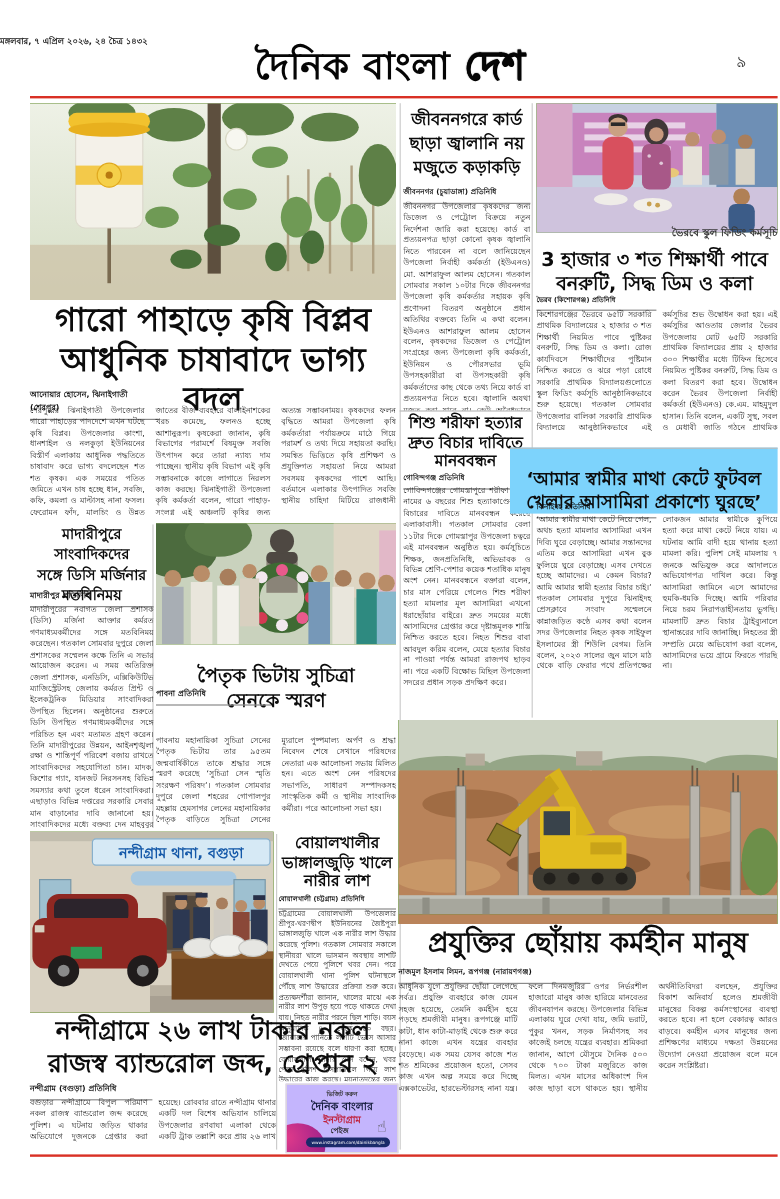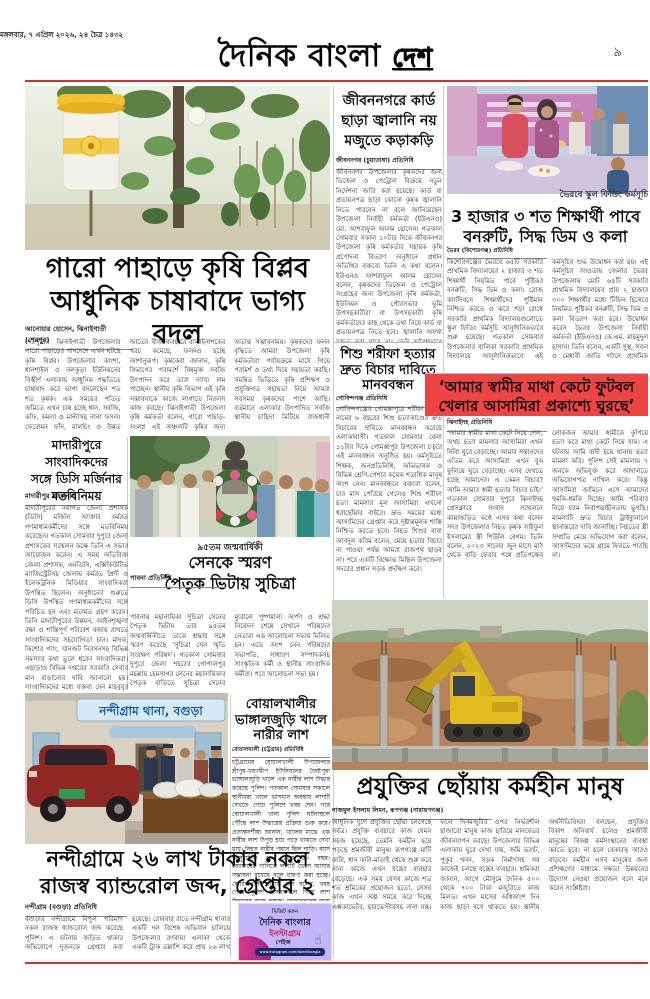--- a/index.html
+++ b/index.html
@@ -14,21 +14,21 @@
   .kicker{font-weight:bold;color:#2a2a2a;text-align:center;}
   .vsep{width:1px;background:#cccccc;}
   .hsep{height:1px;background:#bbbbbb;}
   .photo{overflow:hidden;background:#4d7c0f;}
   .photo svg{display:block;}
 
   
   #dateline{left:0;top:29px;width:650px;font-size:7px;font-weight:bold;text-align:left;color:#222;}
   #masthead{left:0;top:37px;width:650px;text-align:center;font-weight:bold;font-size:31px;
             line-height:36px;color:#050505;letter-spacing:.5px;}
-  #masthead-logo{font-weight:900;font-size:26px;text-shadow:0 0 1px #000, 0.5px 0.5px 0 #000;text-decoration:underline;}
+  #masthead-logo{font-weight:900;font-size:33px;text-shadow:0 0 1px #000, 0.5px 0.5px 0 #000;}
   #page-number{right:28px;top:42px;font-size:13px;color:#333;}
   #top-rule{left:25px;top:80px;width:623px;height:2px;}
   #bottom-rule{left:25px;top:962px;width:623px;height:2px;}
 
   
   #photo-farm{left:25px;top:86px;width:305px;height:164px;}
   #garo-headline{left:25px;top:251px;width:305px;font-size:27px;line-height:33px;}
   #garo-byline{left:25px;top:324px;width:108px;}
   #garo-body{left:25px;top:338px;width:305px;height:95px;column-count:3;column-gap:9px;}
   #madaripur-headline{left:25px;top:437px;width:103px;font-size:12px;line-height:17px;}
@@ -72,22 +72,22 @@
   #sharifa-headline{left:333px;top:346px;width:110px;font-size:13px;line-height:15.5px;}
   #sharifa-byline{left:336px;top:393px;width:106px;font-size:6px;}
   #sharifa-body{left:336px;top:405px;width:106px;height:191px;}
 
   
   #photo-feeding{left:447px;top:86px;width:201px;height:108px;}
   #bhairab-kicker{left:447px;top:188px;width:201px;font-size:8.5px;color:#3a3a3a;text-align:right;}
   #bhairab-headline{left:443px;top:207px;width:205px;font-size:16px;line-height:20px;}
   #bhairab-byline{left:447px;top:247px;width:100px;font-size:5.5px;}
   #bhairab-body{left:447px;top:258px;width:201px;height:112px;column-count:2;column-gap:9px;}
-  #amar-headline{left:425px;top:373px;width:223px;font-size:15px;line-height:19px;background:#ef4444;
-                 border-top:1px solid #bbb;padding-top:4px;}
+  #amar-headline{left:425px;top:373px;width:223px;font-size:15px;line-height:19px;background:#7dd3fc;
+                 border-top:1px solid #bbb;padding-top:16px;}
   #amar-byline{left:447px;top:417px;width:100px;font-size:6px;}
   #amar-body{left:447px;top:429px;width:201px;height:168px;column-count:2;column-gap:9px;}
 
   
   #photo-excavator{left:332px;top:600px;width:316px;height:170px;}
   #projukti-headline{left:332px;top:772px;width:316px;font-size:23px;line-height:29px;}
   #projukti-byline{left:332px;top:805px;width:160px;font-size:6px;}
   #projukti-body{left:332px;top:818px;width:316px;height:140px;column-count:3;column-gap:9px;}
 </style>
 </head>
@@ -207,24 +207,23 @@
           <rect x="127" y="49" width="18" height="52" fill="#7698b8"></rect>
         <circle cx="156" cy="46" r="7" fill="#a87e5c"></circle>
           <rect x="147" y="53" width="18" height="48" fill="#e9e6dc"></rect>
         <circle cx="176" cy="48" r="7" fill="#b98d68"></circle>
           <rect x="167" y="55" width="18" height="46" fill="#2e8a80"></rect>
         <circle cx="192" cy="50" r="7" fill="#b98d68"></circle>
           <rect x="184" y="57" width="16" height="44" fill="#88b8cc"></rect>
       </g>
     </svg>
   </div>
-  <div class="abs kicker" id="suchitra-kicker">৯৫তম জন্মবার্ষিকী</div>
   <div class="abs headline" id="suchitra-headline">
+    <span>পৈতৃক ভিটায় সুচিত্রা</span>
     <span>সেনকে স্মরণ</span>
-    <span>পৈতৃক ভিটায় সুচিত্রা</span>
   </div>
   <div class="abs byline" id="suchitra-byline">পাবনা প্রতিনিধি</div>
   <div class="abs body-text" id="suchitra-body">পাবনায় মহানায়িকা সুচিত্রা সেনের পৈতৃক ভিটায় তার ৯৫তম জন্মবার্ষিকীতে তাকে শ্রদ্ধার সঙ্গে স্মরণ করেছে ‘সুচিত্রা সেন স্মৃতি সংরক্ষণ পরিষদ’। গতকাল সোমবার দুপুরে জেলা শহরের গোপালপুর মহল্লায় হেমসাগর লেনের মহানায়িকার পৈতৃক বাড়িতে সুচিত্রা সেনের ম্যুরালে পুষ্পমাল্য অর্পণ ও শ্রদ্ধা নিবেদন শেষে সেখানে পরিষদের নেতারা এক আলোচনা সভায় মিলিত হন। এতে অংশ নেন পরিষদের সভাপতি, সাধারণ সম্পাদকসহ সাংস্কৃতিক কর্মী ও স্থানীয় সাংবাদিক কর্মীরা। পরে আলোচনা সভা হয়।</div>
 
   <div class="abs headline" id="boalkhali-headline">
     <span>বোয়ালখালীর</span>
     <span>ভাঙ্গালজুড়ি খালে</span>
     <span>নারীর লাশ</span>
   </div>
   <div class="abs byline" id="boalkhali-byline">বোয়ালখালী (চট্টগ্রাম) প্রতিনিধি</div>

